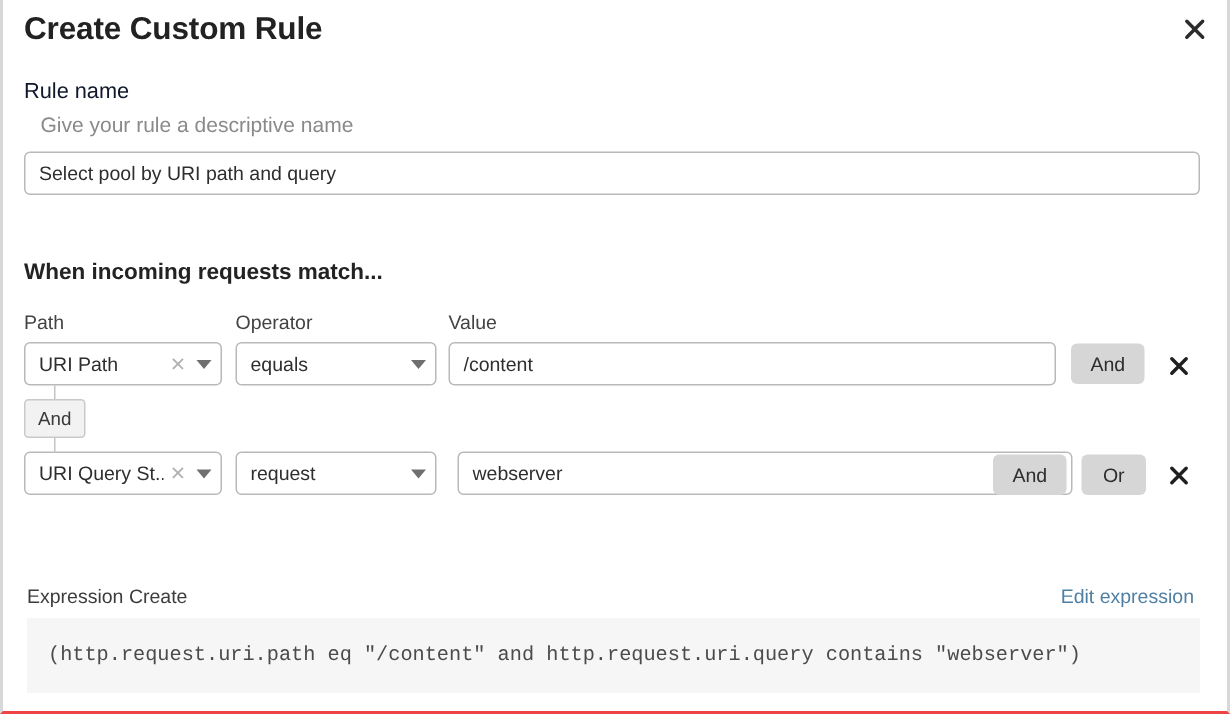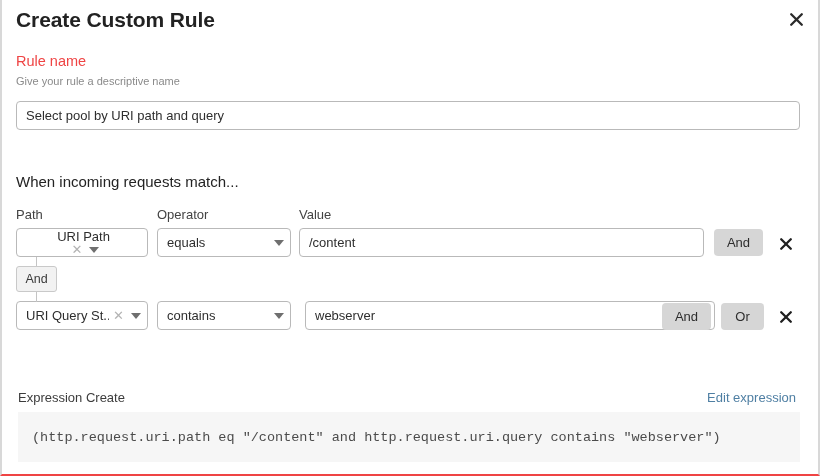--- a/index.html
+++ b/index.html
@@ -44,26 +44,27 @@
     justify-content: center;
     cursor: pointer;
     color: #2b2b2b;
   }
   .close-btn svg { display: block; }
 
   
   .section-label {
     position: absolute;
     font-size: 14.5px;
-    color: #ef4444;
+    color: #0f172a;
   }
   .sub-label {
     position: absolute;
-    font-size: 11px;
+    font-size: 14px;
     color: #8a8a8a;
+    margin-left: 11px;
   }
   .rule-name-input {
     position: absolute;
     left: 14px;
     top: 101px;
     width: 784px;
     height: 29px;
     box-sizing: border-box;
     border: 1px solid #b9b9b9;
     border-radius: 4px;
@@ -74,21 +75,21 @@
     padding: 0 9px;
     outline: none;
   }
 
   
   .match-heading {
     position: absolute;
     left: 14px;
     top: 173px;
     font-size: 15px;
-    font-weight: normal;
+    font-weight: bold;
     color: #232323;
   }
   .col-label {
     position: absolute;
     top: 207px;
     font-size: 13px;
     color: #434343;
   }
 
   
@@ -253,21 +254,21 @@
 
   <div class="match-heading">When incoming requests match...</div>
   <div class="col-label" style="left:14px;">Path</div>
   <div class="col-label" style="left:155px;">Operator</div>
   <div class="col-label" style="left:297px;">Value</div>
 
   <div class="connector-line" style="top:257px; height:10px;"></div>
   <div class="connector-chip">And</div>
   <div class="connector-line" style="top:292px; height:10px;"></div>
 
-  <div class="ctl select-ctl" style="left:14px; top:228px; width:132px;flex-direction:column;">
+  <div class="ctl select-ctl" style="left:14px; top:228px; width:132px;">
     <span class="select-label">URI Path</span>
     <span class="select-icons">
       <span class="clear-x">✕</span>
       <span class="caret"></span>
     </span>
   </div>
 
   <div class="ctl select-ctl" style="left:155px; top:228px; width:134px;">
     <span class="select-label">equals</span>
     <span class="select-icons">
@@ -287,21 +288,21 @@
 
   <div class="ctl select-ctl" style="left:14px; top:301px; width:132px;">
     <span class="select-label">URI Query St...</span>
     <span class="select-icons">
       <span class="clear-x">✕</span>
       <span class="caret"></span>
     </span>
   </div>
 
   <div class="ctl select-ctl" style="left:155px; top:301px; width:134px;">
-    <span class="select-label">contains</span>
+    <span class="select-label">request</span>
     <span class="select-icons">
       <span class="caret"></span>
     </span>
   </div>
 
   <input class="ctl text-ctl" type="text" style="left: 303px; top: 301px; width: 410px;" value="webserver">
 
   <button class="pill" style="left:660px; top:303px; width:49px;">And</button>
   <button class="pill" style="left:719px; top:303px; width:43px;">Or</button>
 

